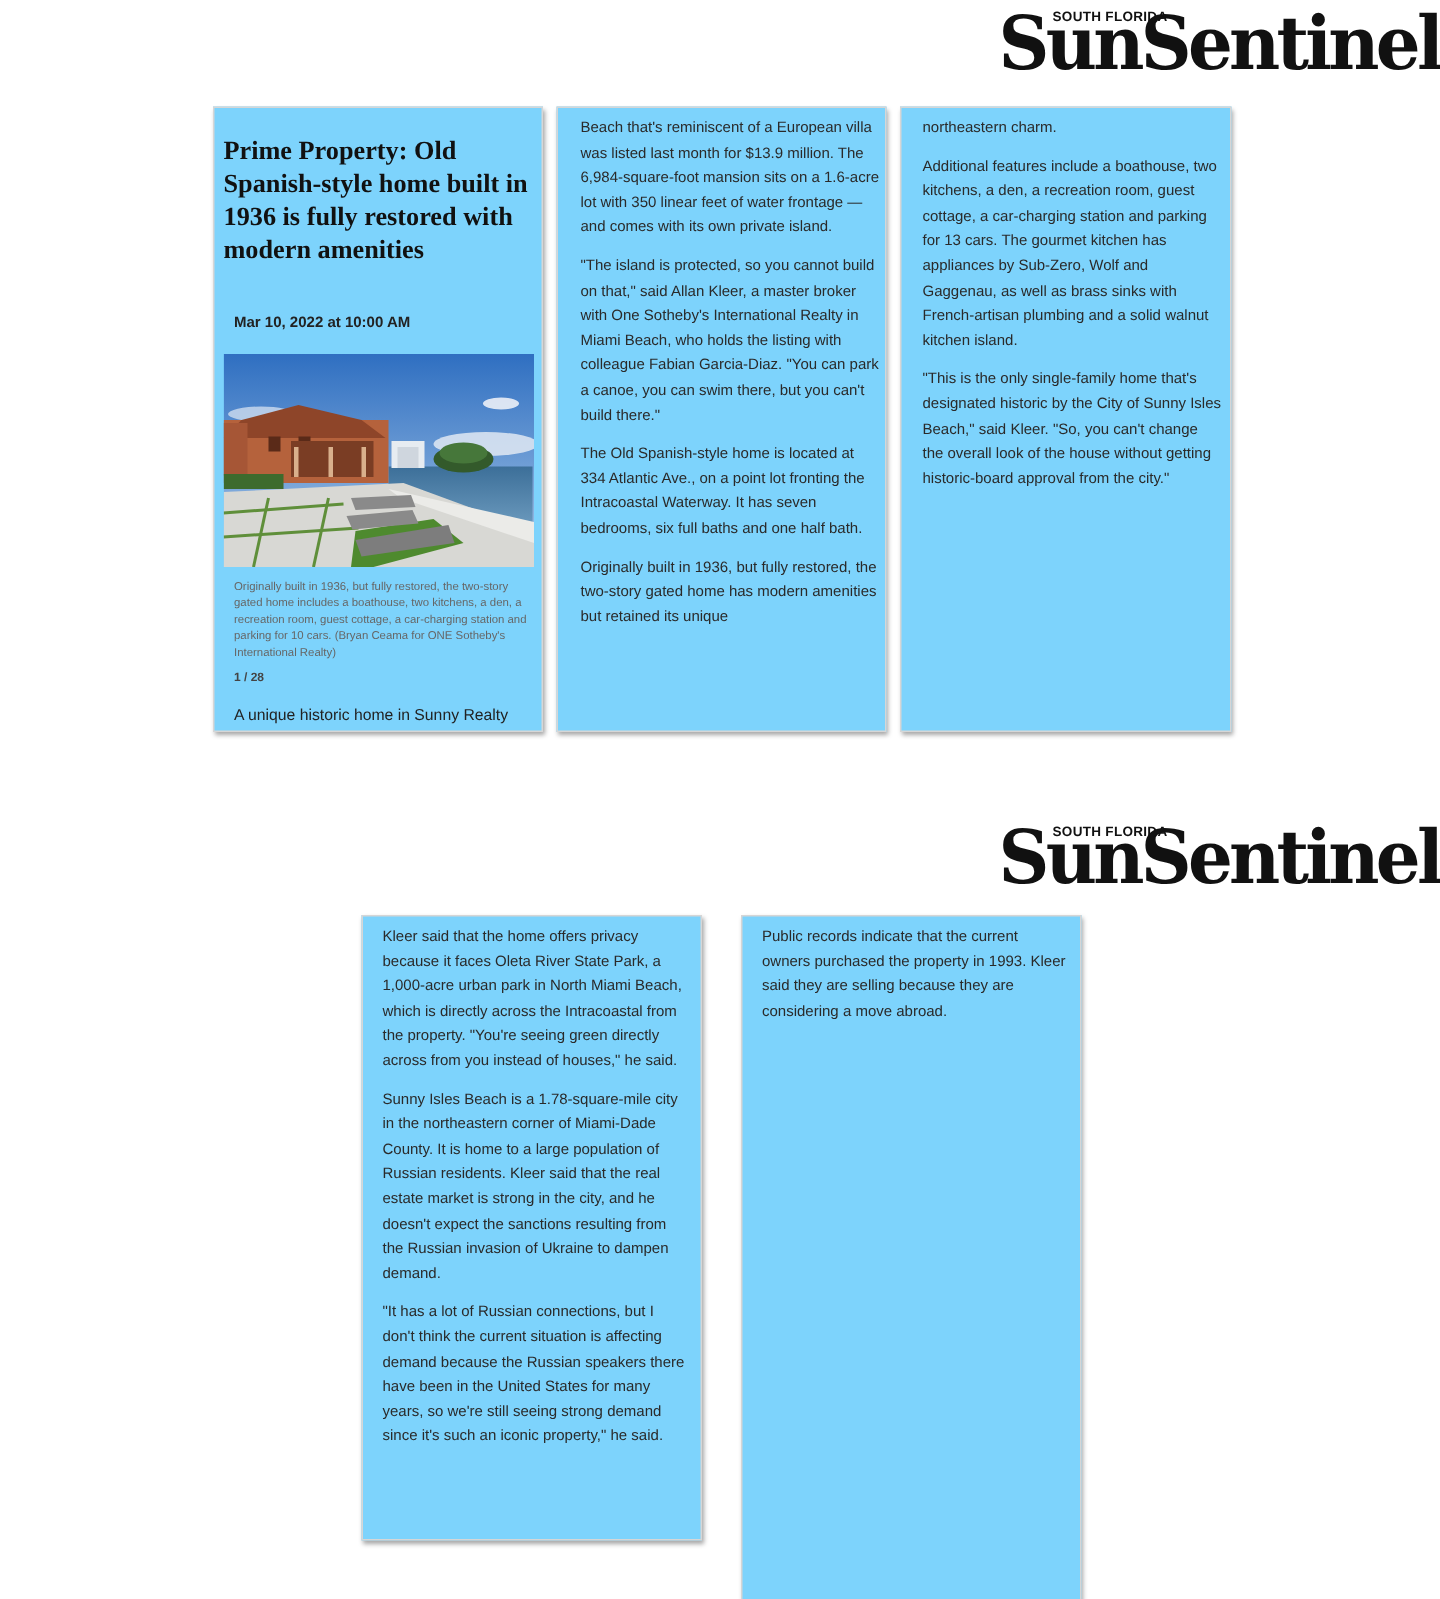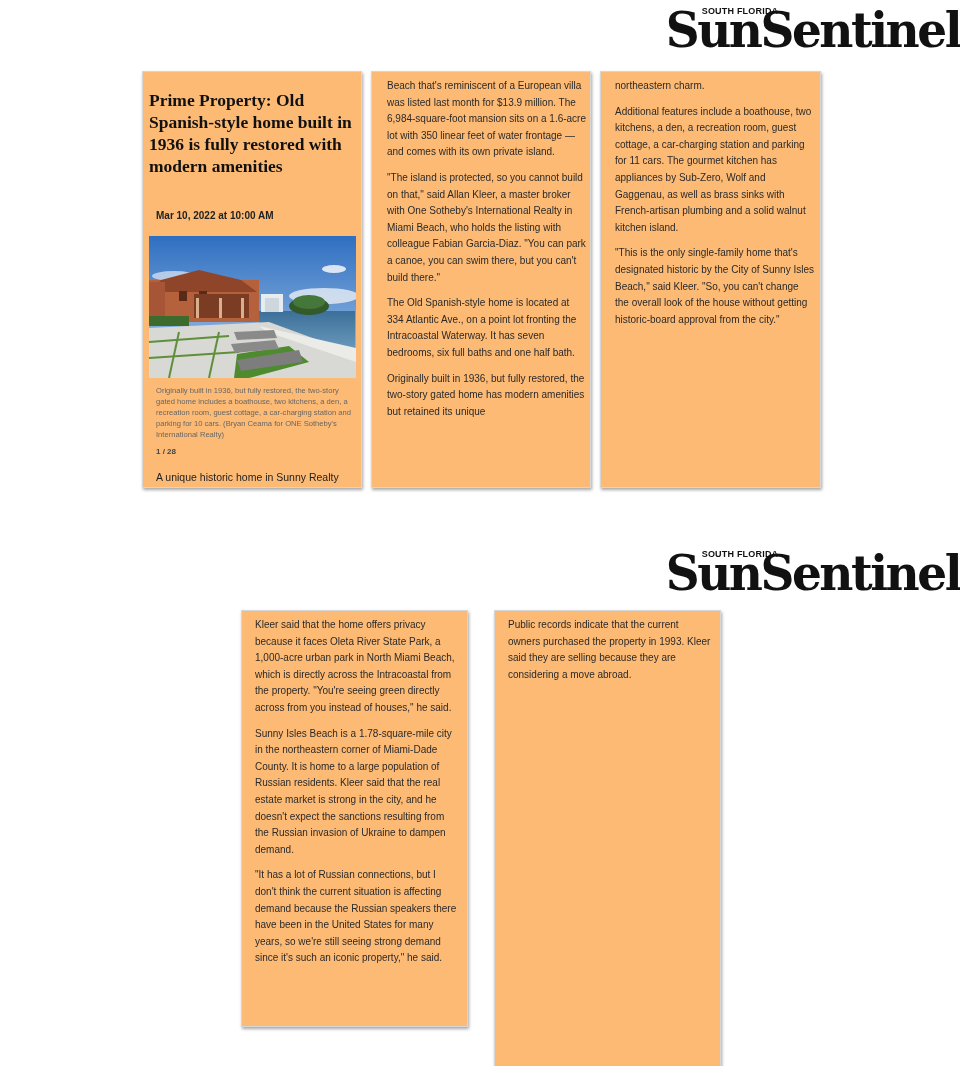--- a/index.html
+++ b/index.html
@@ -4,21 +4,21 @@
 <style>
   html, body { margin: 0; padding: 0; background: #ffffff; }
   body { width: 960px; height: 1066px; position: relative; overflow: hidden;
          font-family: "Liberation Sans", sans-serif; color: #222; }
   .masthead { position: absolute; left: 0; width: 960px; text-align: right; }
   .masthead .logo { position: relative; display: inline-block; }
   .masthead .kicker { position: absolute; left: 36px; top: 2px; font-family: "Liberation Sans", sans-serif;
          font-weight: bold; font-size: 9px; letter-spacing: 0.2px; color: #111; }
   .masthead .name { font-family: "DejaVu Serif", serif; font-weight: bold; font-size: 47px;
          letter-spacing: -2.5px; color: #111; line-height: 52px; transform: scaleY(1.05); display: inline-block; }
-  .card { position: absolute; background: #fdba74; border: 1px solid #d6d6d6;
+  .card { position: absolute; background: #7dd3fc; border: 1px solid #d6d6d6;
           box-shadow: 1px 2px 3px rgba(0,0,0,0.35); box-sizing: border-box; }
   .body-text { font-size: 10px; line-height: 16.6px; color: #2a2a2a; }
   .body-text p { margin: 0 0 9px 0; }
   .headline { font-family: "Liberation Serif", serif; font-size: 17.5px; line-height: 22px; color: #111; margin: 0; }
   .dateline { font-size: 10px; font-weight: bold; color: #222; }
   .photo { position: absolute; overflow: hidden; }
   .caption { font-size: 7.6px; line-height: 10.9px; color: #666; }
   .counter { font-size: 8px; color: #444; font-weight: bold; }
   .subhead { font-size: 10.5px; color: #222; }
 </style>
@@ -88,21 +88,21 @@
     <p>Beach that's reminiscent of a European villa was listed last month for $13.9 million. The 6,984-square-foot mansion sits on a 1.6-acre lot with 350 linear feet of water frontage — and comes with its own private island.</p>
     <p>"The island is protected, so you cannot build on that," said Allan Kleer, a master broker with One Sotheby's International Realty in Miami Beach, who holds the listing with colleague Fabian Garcia-Diaz. "You can park a canoe, you can swim there, but you can't build there."</p>
     <p>The Old Spanish-style home is located at 334 Atlantic Ave., on a point lot fronting the Intracoastal Waterway. It has seven bedrooms, six full baths and one half bath.</p>
     <p>Originally built in 1936, but fully restored, the two-story gated home has modern amenities but retained its unique</p>
   </div>
 </div>
 
 <div class="card" style="left:600px; top:71px; width:221px; height:417px;">
   <div class="body-text" style="position:absolute; left:14px; top:6px; width:200px;">
     <p>northeastern charm.</p>
-    <p>Additional features include a boathouse, two kitchens, a den, a recreation room, guest cottage, a car-charging station and parking for 11 cars. The gourmet kitchen has appliances by Sub-Zero, Wolf and Gaggenau, as well as brass sinks with French-artisan plumbing and a solid walnut kitchen island.</p>
+    <p>Additional features include a boathouse, two kitchens, a den, a recreation room, guest cottage, a car-charging station and parking for 13 cars. The gourmet kitchen has appliances by Sub-Zero, Wolf and Gaggenau, as well as brass sinks with French-artisan plumbing and a solid walnut kitchen island.</p>
     <p>"This is the only single-family home that's designated historic by the City of Sunny Isles Beach," said Kleer. "So, you can't change the overall look of the house without getting historic-board approval from the city."</p>
   </div>
 </div>
 
 <div class="masthead" style="top:547px;">
   <div class="logo">
     <span class="kicker">SOUTH FLORIDA</span>
     <span class="name">SunSentinel</span>
   </div>
 </div>

